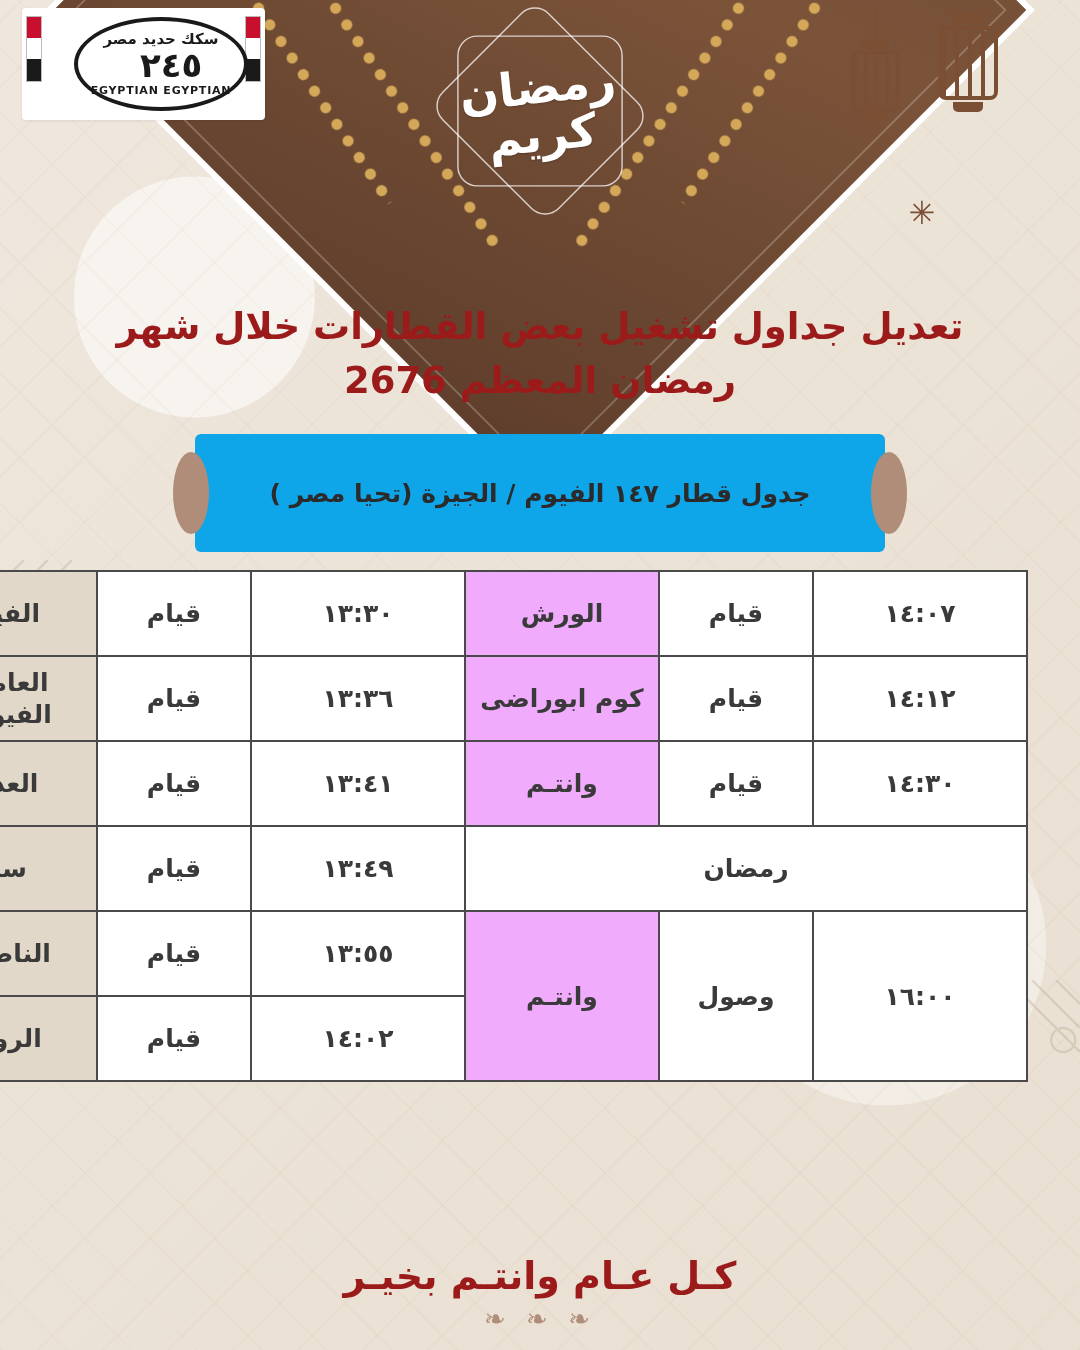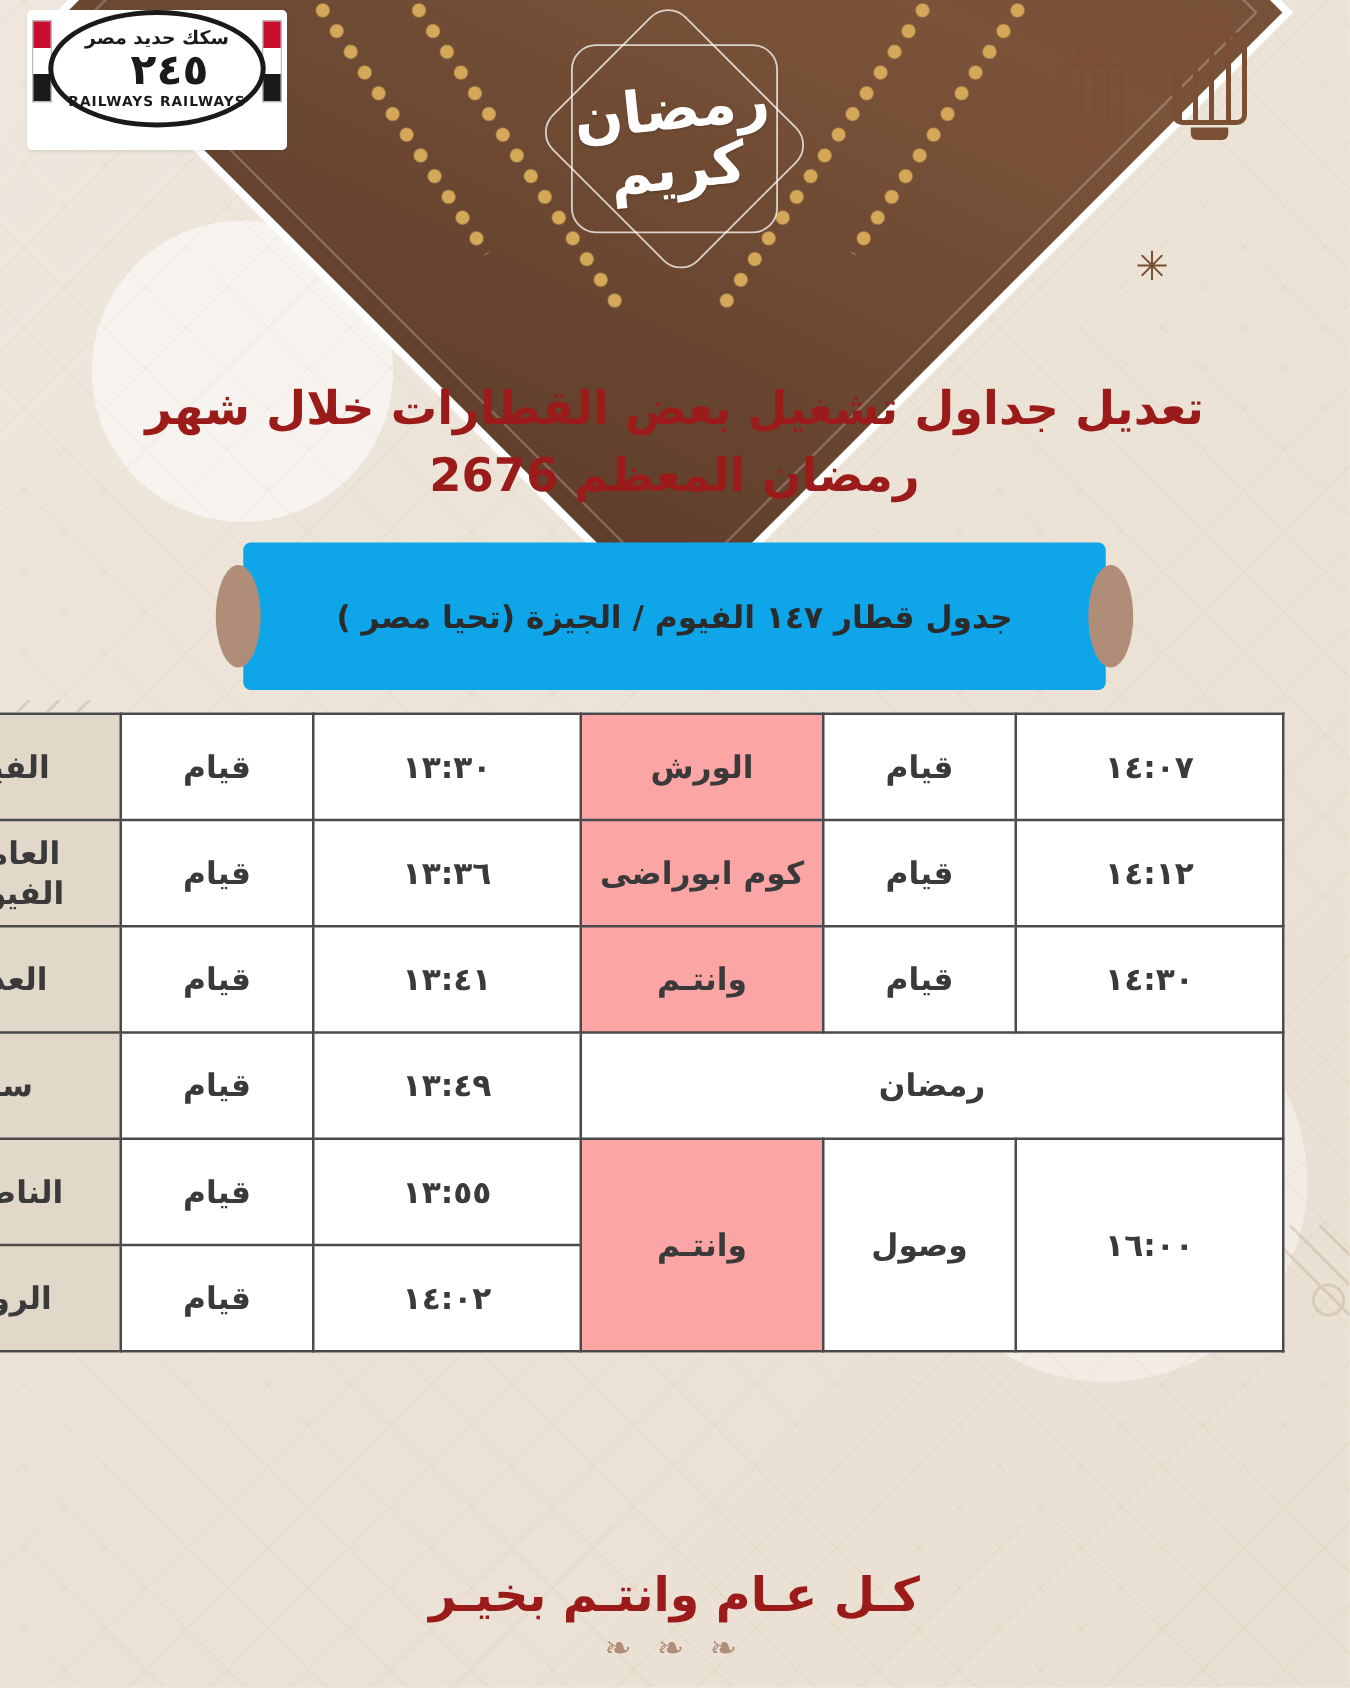--- a/index.html
+++ b/index.html
@@ -155,22 +155,24 @@
   
   .logo {
     position: absolute;
     top: 8px;
     left: 22px;
     width: 208px;
     height: 112px;
     background: #ffffff;
     border-radius: 4px;
     display: flex;
+    align-items: center;
     justify-content: center;
     box-shadow: 0 1px 3px rgba(0,0,0,.08);
+    padding-left: 35px;
   }
   .logo-flag-l, .logo-flag-r {
     position: absolute;
     top: 8px;
     width: 14px;
     height: 64px;
     background: linear-gradient(#c8102e 0 33%, #ffffff 33% 66%, #1a1a1a 66% 100%);
     border: 1px solid #bbb;
   }
   .logo-flag-l { left: 4px; }
@@ -280,21 +282,21 @@
   }
   td.station {
     background: #e2d8c9;
     color: #9b1b1b;
     width: 180px;
     line-height: 1.25;
   }
   td.act { width: 140px; }
   td.time { width: 200px; }
   td.dest {
-    background: #fca5a5;
+    background: #f0abfc;
     color: #9b1b1b;
     width: 180px;
   }
   td.act2 { width: 140px; }
   td.time2 { width: 200px; }
   td.note { font-size: 27px; color: #3a3a3a; }
 
   
   .footer-greeting {
     position: absolute;
@@ -366,21 +368,21 @@
   <div class="base"></div>
 </div>
 <div class="star-deco">✳</div>
 
 <div class="logo">
   <div class="logo-flag-l"></div>
   <div class="logo-flag-r"></div>
   <div class="logo-oval">
     <div class="logo-arabic">سكك حديد مصر</div>
     <div class="logo-mark">٢٤٥</div>
-    <div class="logo-en">RAILWAYS RAILWAYS</div>
+    <div class="logo-en">EGYPTIAN EGYPTIAN</div>
   </div>
 </div>
 
 <div class="headline">تعديل جداول تشغيل بعض القطارات خلال شهر رمضان المعظم 2676</div>
 
 <div class="ribbon">
   <div class="ribbon-text">جدول قطار  ١٤٧ الفيوم / الجيزة (تحيا مصر )</div>
 </div>
 
 <div class="table-wrap">

